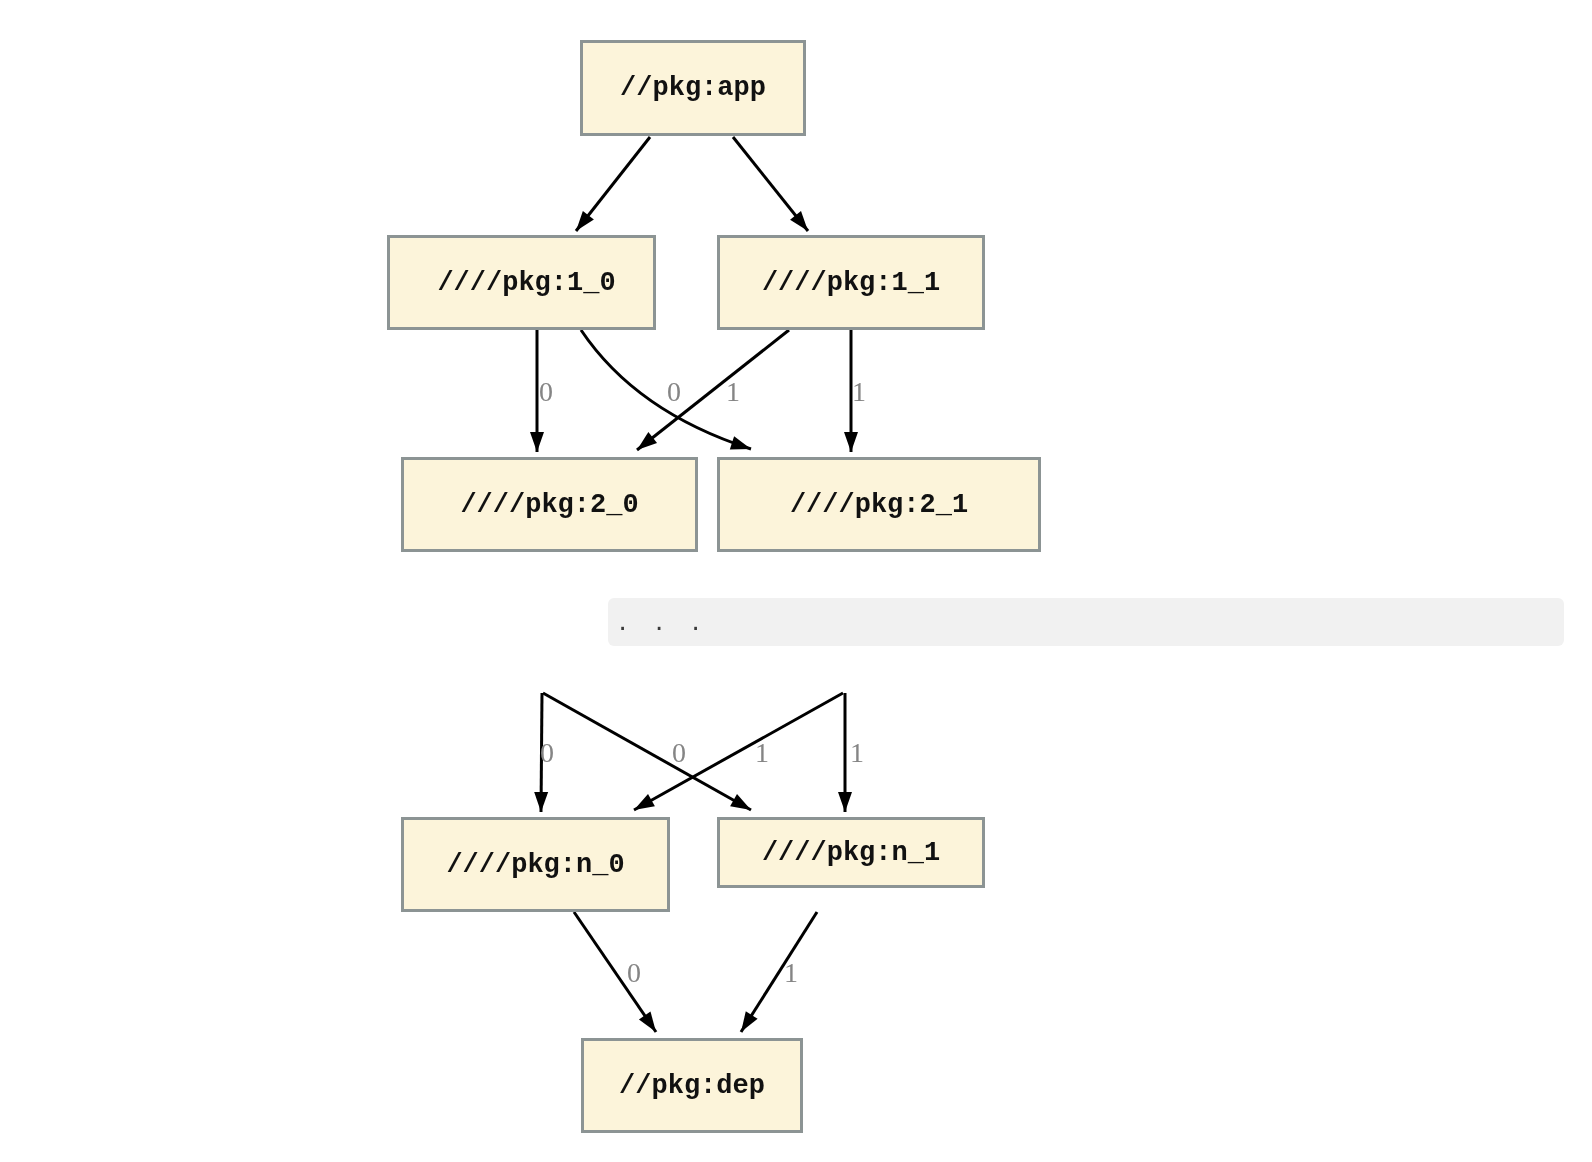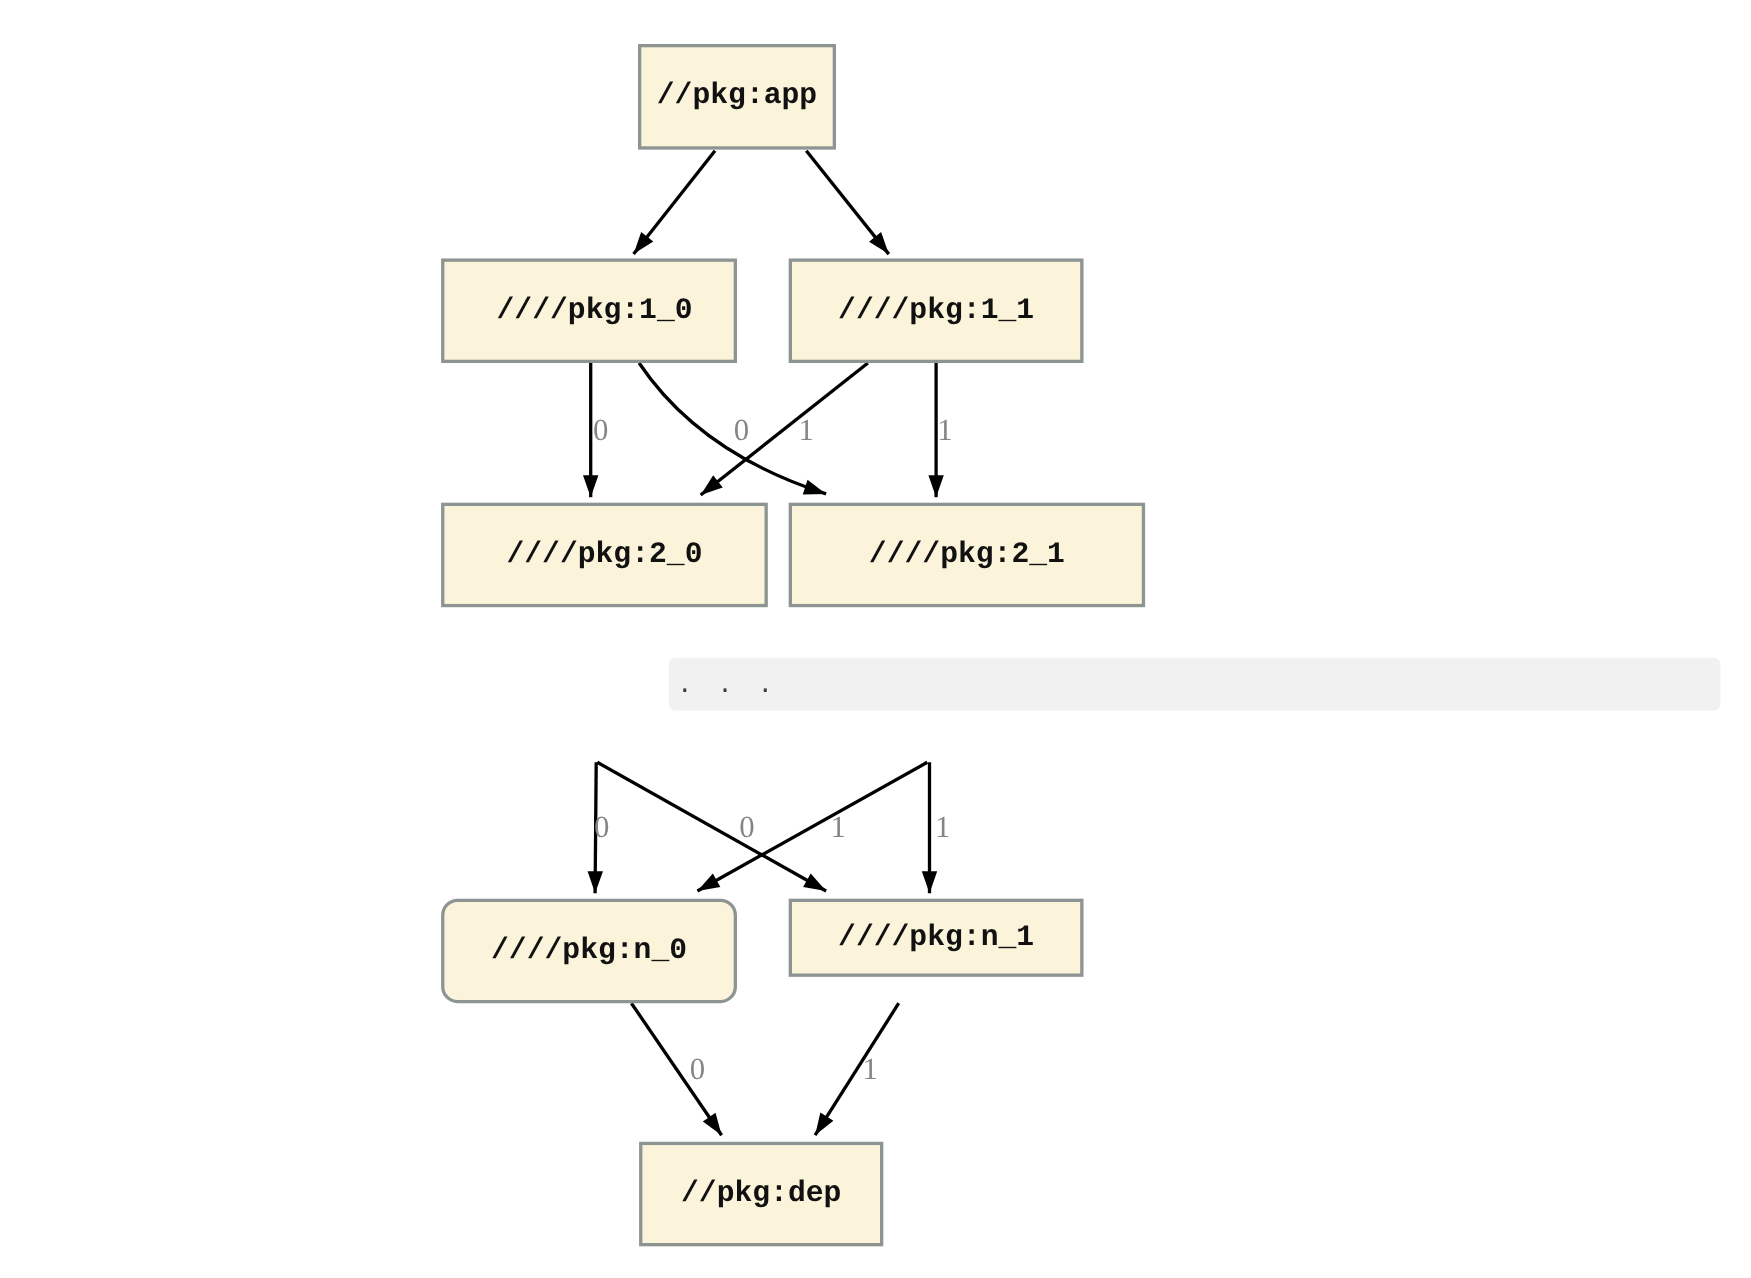--- a/index.html
+++ b/index.html
@@ -71,26 +71,26 @@
     <path class="edge" marker-end="url(#arrow)" d="M789,330 L637,450"></path>
     <path class="edge" marker-end="url(#arrow)" d="M851,330 L851,452"></path>
     <path class="edge" marker-end="url(#arrow)" d="M542,693 L541,812"></path>
     <path class="edge" marker-end="url(#arrow)" d="M543,693 L751,810"></path>
     <path class="edge" marker-end="url(#arrow)" d="M843,693 L634,810"></path>
     <path class="edge" marker-end="url(#arrow)" d="M845,693 L845,812"></path>
     <path class="edge" marker-end="url(#arrow)" d="M574,912 L656,1032"></path>
     <path class="edge" marker-end="url(#arrow)" d="M817,912 L741,1032"></path>
   </svg>
 
-  <div class="node" style="left:580px;top:40px;width:180px;height:96px;">//pkg:app</div>
-  <div class="node" style="left:401px;top:235px;width:269px;height:95px;padding-left:10px;">////pkg:1_0</div>
+  <div class="node" style="left:580px;top:40px;width:226px;height:96px;">//pkg:app</div>
+  <div class="node" style="left:387px;top:235px;width:269px;height:95px;padding-left:10px;">////pkg:1_0</div>
   <div class="node" style="left:717px;top:235px;width:268px;height:95px;text-align:center;">////pkg:1_1</div>
   <div class="node" style="left:401px;top:457px;width:297px;height:95px;">////pkg:2_0</div>
   <div class="node" style="left:717px;top:457px;width:324px;height:95px;">////pkg:2_1</div>
-  <div class="node" style="left:401px;top:817px;width:269px;height:95px;border-radius:15px;">////pkg:n_0</div>
+  <div class="node" style="left:401px;top:817px;width:269px;height:95px;">////pkg:n_0</div>
   <div class="node" style="left:717px;top:817px;width:268px;height:71px;">////pkg:n_1</div>
   <div class="node" style="left:581px;top:1038px;width:222px;height:95px;">//pkg:dep</div>
 
   <div class="ellipsis-bar">
     <span class="dots">. . .</span>
   </div>
 
   <span class="edge-label" style="left:546px;top:392px;">0</span>
   <span class="edge-label" style="left:674px;top:392px;">0</span>
   <span class="edge-label" style="left:733px;top:392px;">1</span>

